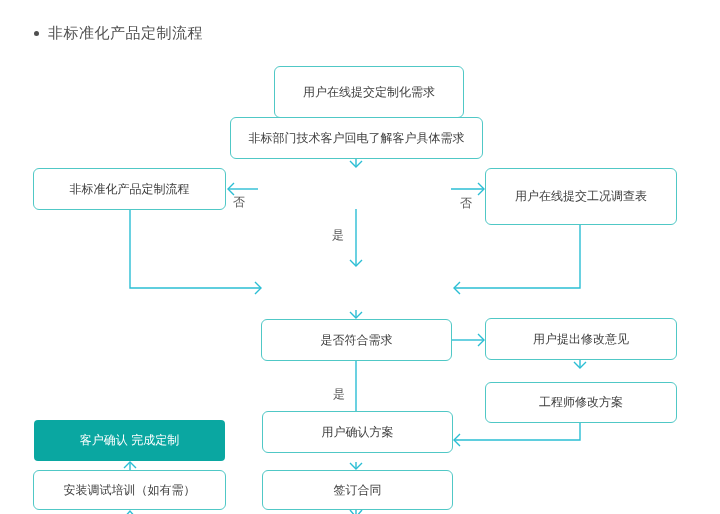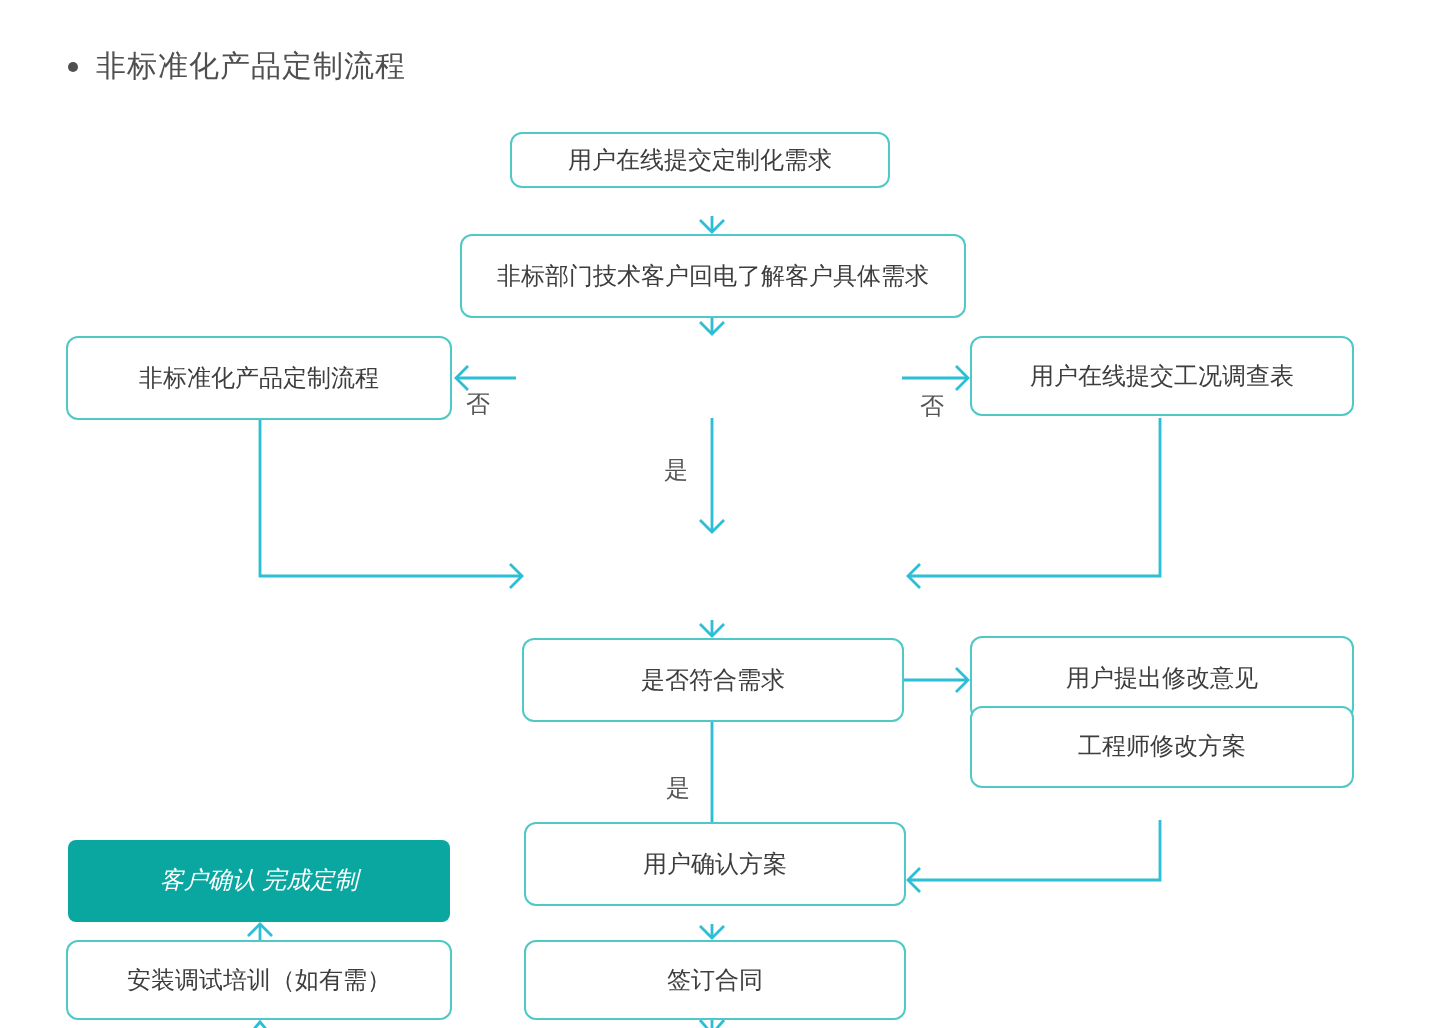--- a/index.html
+++ b/index.html
@@ -52,21 +52,20 @@
     font-size: 12px;
     color: #3d3d3d;
     white-space: nowrap;
     z-index: 2;
   }
   .node.accent {
     background: #0aa7a1;
     border: none;
     border-radius: 4px;
     color: #ffffff;
-    font-style: italic;
   }
   .edge-label {
     position: absolute;
     font-size: 12px;
     color: #555555;
     z-index: 3;
     white-space: nowrap;
   }
 </style>
 </head>
@@ -154,47 +153,47 @@
     <g>
       <polyline points="124,518 130,511 136,518"></polyline>
     </g>
 
     <g>
       <path d="M356,510 L356,514"></path>
         <polyline points="350,510 356,517 362,510"></polyline>
     </g>
   </svg>
 
-  <div class="node" style="left:255px;top:66px;width:190px;height:28px">
+  <div class="node" style="left:274px;top:66px;width:190px;height:52px">
     <span>用户在线提交定制化需求</span>
   </div>
 
   <div class="node" style="left:230px;top:117px;width:253px;height:42px">
     <span>非标部门技术客户回电了解客户具体需求</span>
   </div>
 
   <div class="node" style="left:33px;top:168px;width:193px;height:42px">
     <span>非标准化产品定制流程</span>
   </div>
 
 
-  <div class="node" style="left:485px;top:168px;width:192px;height:40px">
+  <div class="node" style="left:485px;top:168px;width:192px;height:57px">
     <span>用户在线提交工况调查表</span>
   </div>
 
 
   <div class="node" style="left:261px;top:319px;width:191px;height:42px">
     <span>是否符合需求</span>
   </div>
 
   <div class="node" style="left:485px;top:318px;width:192px;height:42px">
     <span>用户提出修改意见</span>
   </div>
 
-  <div class="node" style="left:485px;top:353px;width:192px;height:41px">
+  <div class="node" style="left:485px;top:382px;width:192px;height:41px">
     <span>工程师修改方案</span>
   </div>
 
   <div class="node accent" style="left:34px;top:420px;width:191px;height:41px">
     <span>客户确认 完成定制</span>
   </div>
 
   <div class="node" style="left:33px;top:470px;width:193px;height:40px">
     <span>安装调试培训（如有需）</span>
   </div>

